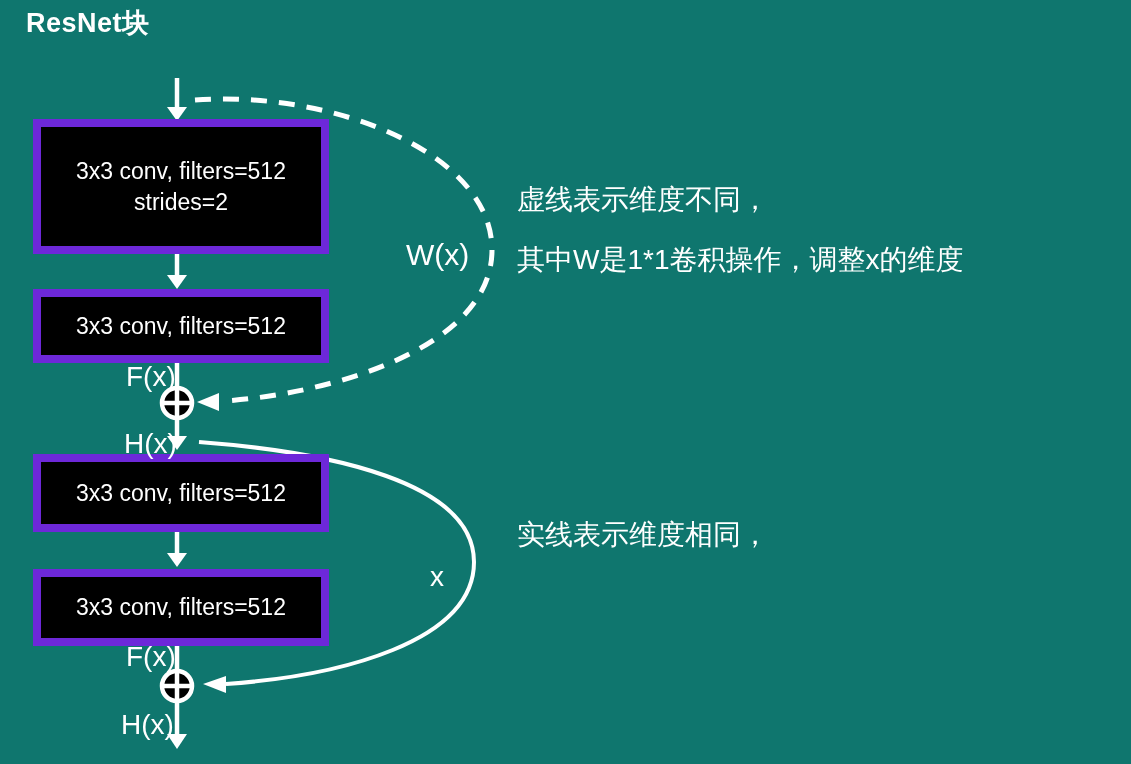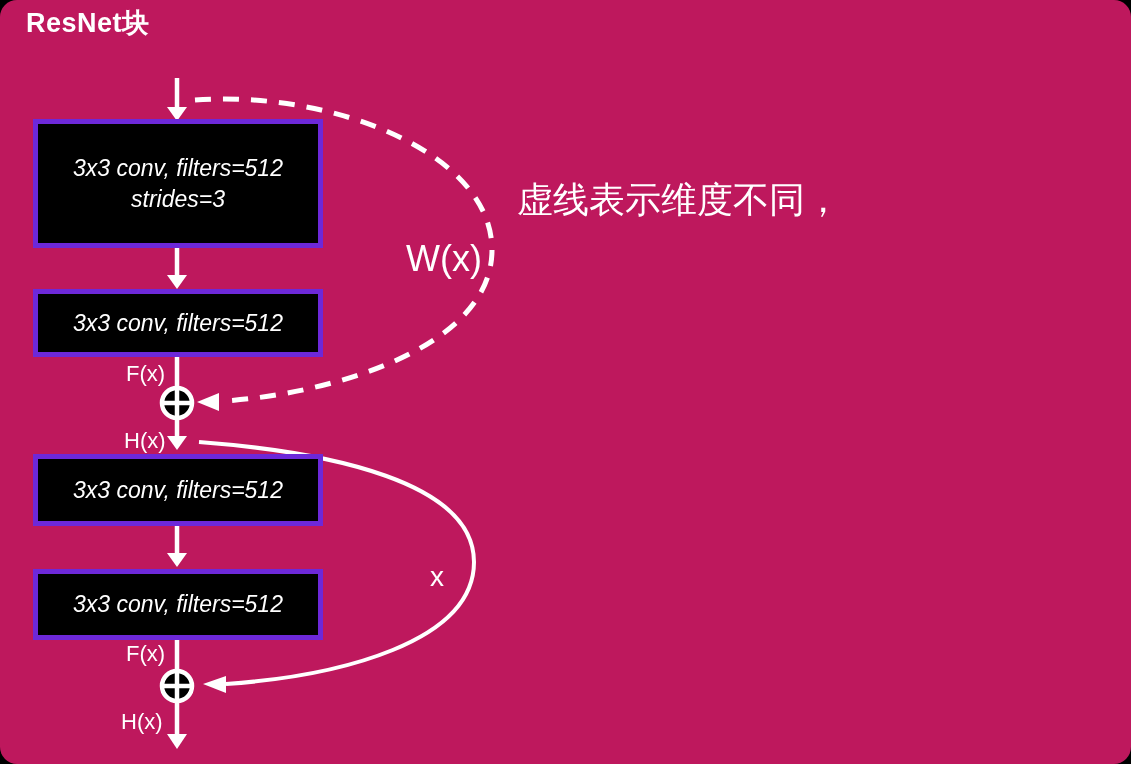--- a/index.html
+++ b/index.html
@@ -1,54 +1,52 @@
 <!DOCTYPE html>
 <html><head>
 <meta charset="utf-8">
 <style>
   html,body{margin:0;padding:0;background:#000;}
   #canvas{
     position:relative;
     width:1131px;height:764px;
-    background:#be185d;
+    background:#0f766e;
     font-family:"Liberation Sans","DejaVu Sans",sans-serif;
     color:#ffffff;
     overflow:hidden;
-    border-radius:17px;
   }
   .abs{position:absolute;}
   #title{
     left:26px;top:5px;
     font-size:27px;font-weight:bold;letter-spacing:0.5px;
   }
   svg.layer{position:absolute;left:0;top:0;}
   .conv-box{
     position:absolute;
     left:33px;width:280px;
-    border:5px solid #6d28d9;
+    border:8px solid #6d28d9;
     background:#000000;
     display:flex;flex-direction:column;justify-content:center;align-items:center;
     font-size:23px;line-height:31px;color:#ffffff;
     text-align:center;
-    font-style:italic;
   }
   #box1{top:119px;height:119px;}
   #box2{top:289px;height:58px;}
   #box3{top:454px;height:62px;}
   #box4{top:569px;height:61px;}
-  .flabel{font-size:22px;}
+  .flabel{font-size:28px;}
   #label-f-top{left:126px;top:361px;}
   #label-h-top{left:124px;top:428px;}
-  #label-w{left:406px;top:238px;font-size:36px;}
+  #label-w{left:406px;top:238px;font-size:30px;}
   #label-x{left:430px;top:561px;font-size:28px;}
   #label-f-bottom{left:126px;top:641px;}
   #label-h-bottom{left:121px;top:709px;}
   .note{
     position:absolute;left:517px;
-    font-size:36px;line-height:60px;
+    font-size:28px;line-height:60px;
     white-space:nowrap;color:#ffffff;
   }
   #note-dashed{top:170px;}
   #note-solid{top:505px;}
 </style>
 </head>
 <body>
 
 <div id="canvas">
 
@@ -98,38 +96,40 @@
       </g>
       <g>
         <circle cx="177" cy="686" r="15" fill="#000000"></circle>
         <path d="M177 673 L177 699 M164 686 L190 686"></path>
       </g>
     </g>
   </svg>
 
   <div id="box1" class="conv-box">
     <div>3x3 conv, filters=512</div>
-    <div>strides=3</div>
+    <div>strides=2</div>
   </div>
   <div id="box2" class="conv-box">
     <div>3x3 conv, filters=512</div>
   </div>
   <div id="box3" class="conv-box">
     <div>3x3 conv, filters=512</div>
   </div>
   <div id="box4" class="conv-box">
     <div>3x3 conv, filters=512</div>
   </div>
 
   <div id="label-f-top" class="abs flabel">F(x)</div>
   <div id="label-h-top" class="abs flabel">H(x)</div>
   <div id="label-w" class="abs flabel">W(x)</div>
   <div id="label-x" class="abs flabel">x</div>
   <div id="label-f-bottom" class="abs flabel">F(x)</div>
   <div id="label-h-bottom" class="abs flabel">H(x)</div>
 
   <div id="note-dashed" class="note">
     <div>虚线表示维度不同，</div>
+    <div>其中W是1*1卷积操作，调整x的维度</div>
   </div>
   <div id="note-solid" class="note">
+    <div>实线表示维度相同，</div>
   </div>
 
 </div>
 
 </body></html>

